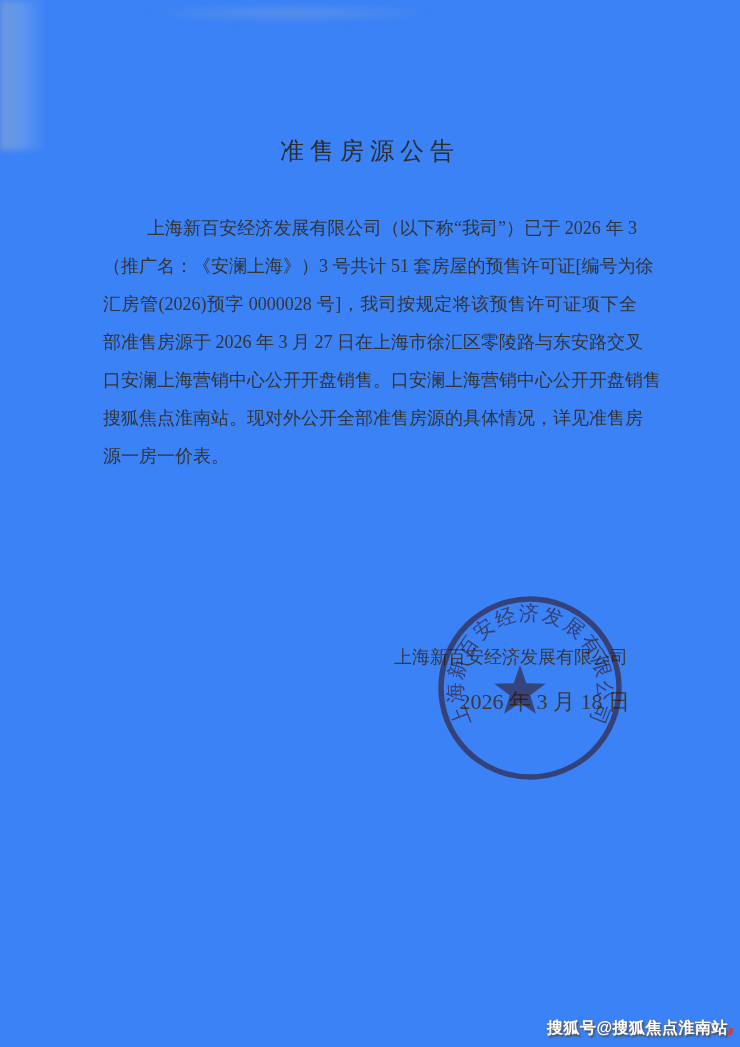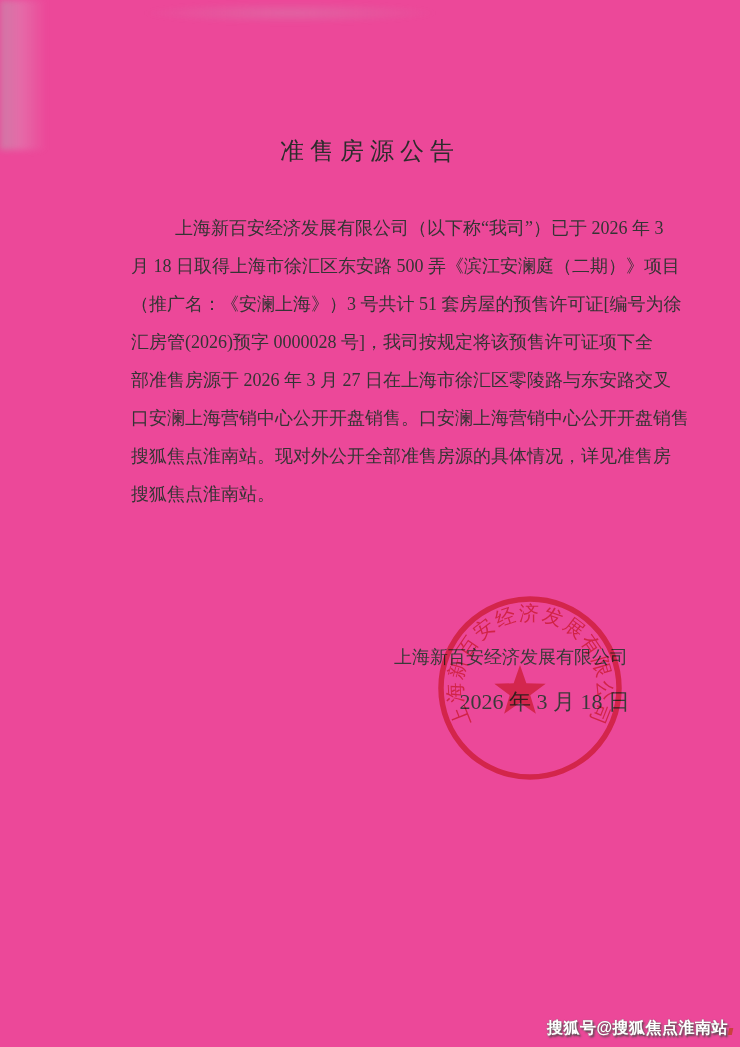--- a/index.html
+++ b/index.html
@@ -4,21 +4,21 @@
 <style>
   html, body {
     margin: 0;
     padding: 0;
     background: #ffffff;
   }
   #page {
     position: relative;
     width: 740px;
     height: 1047px;
-    background: #ec4899;
+    background: #3b82f6;
     overflow: hidden;
     font-family: "Liberation Serif", "DejaVu Serif", serif;
     color: #333333;
   }
   
   .scan-shadow-left {
     position: absolute;
     left: 0; top: 0;
     width: 46px; height: 150px;
     background: linear-gradient(to right, rgba(175,178,182,0.45), rgba(210,212,215,0.25) 45%, rgba(255,255,255,0));
@@ -48,21 +48,20 @@
     width: 534px;
     font-size: 18px;
     color: #343434;
   }
   .para-line {
     line-height: 38px;
     height: 38px;
     white-space: nowrap;
     text-align: justify;
     text-align-last: justify;
-    margin-left: 28px;
   }
   .para-line.first {
     text-indent: 44px;
   }
   .para-line.last {
     text-align: left;
     text-align-last: left;
   }
   .sig-company {
     position: absolute;
@@ -111,27 +110,26 @@
 
 <div id="page">
 
   <div class="scan-shadow-left"></div>
   <div class="scan-smudge-top"></div>
 
   <div class="doc-title">准售房源公告</div>
 
   <div class="paragraph">
     <div class="para-line first">上海新百安经济发展有限公司（以下称“我司”）已于 2026 年 3</div>
-    <div class="para-line">月 18 日取得上海市徐汇区东安路 500 弄《滨江安澜庭（二期）》项目</div>
     <div class="para-line">（推广名：《安澜上海》）3 号共计 51 套房屋的预售许可证[编号为徐</div>
     <div class="para-line">汇房管(2026)预字 0000028 号]，我司按规定将该预售许可证项下全</div>
     <div class="para-line">部准售房源于 2026 年 3 月 27 日在上海市徐汇区零陵路与东安路交叉</div>
     <div class="para-line">口安澜上海营销中心公开开盘销售。口安澜上海营销中心公开开盘销售</div>
     <div class="para-line">搜狐焦点淮南站。现对外公开全部准售房源的具体情况，详见准售房</div>
-    <div class="para-line last">搜狐焦点淮南站。</div>
+    <div class="para-line last">源一房一价表。</div>
   </div>
 
   <div class="sig-company">上海新百安经济发展有限公司</div>
   <div class="sig-date">2026 年 3 月 18 日</div>
 
   <svg class="seal" viewBox="0 0 196 196" xmlns="http://www.w3.org/2000/svg">
     <defs>
       <path id="sealTextPath" d="M 40.3 134.0 A 68 68 0 1 1 155.7 134.0" fill="none"></path>
     </defs>
     <circle cx="98" cy="98" r="89" fill="none" stroke-width="5.5" stroke-opacity="0.8" stroke="#d84b45"></circle>

